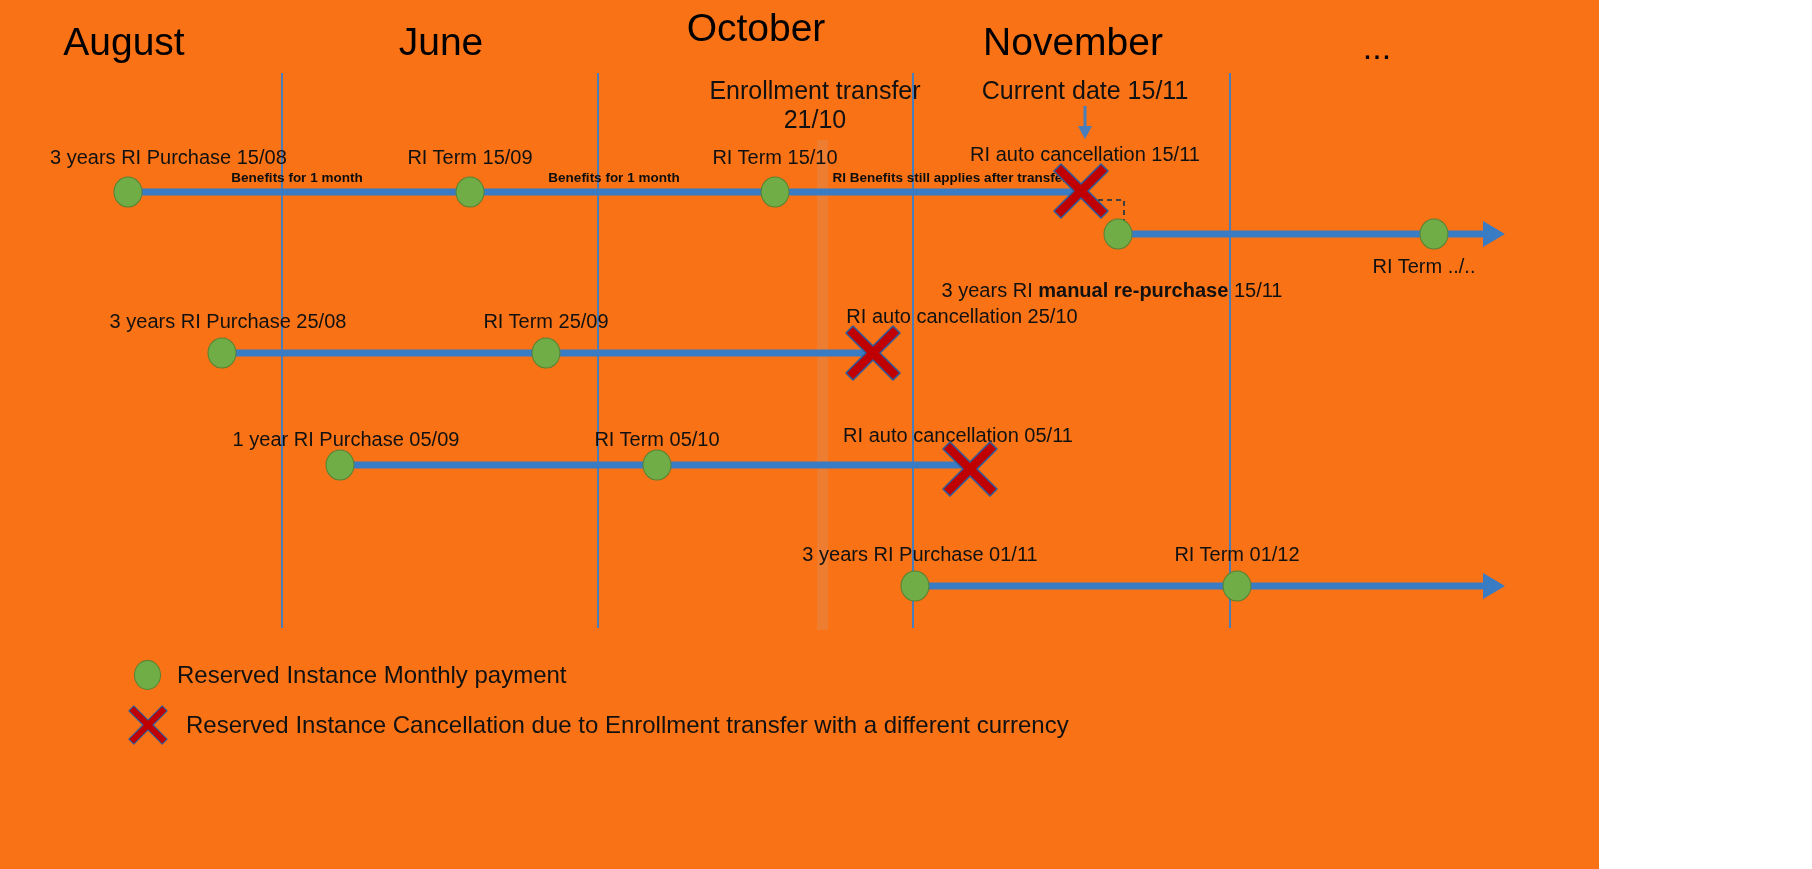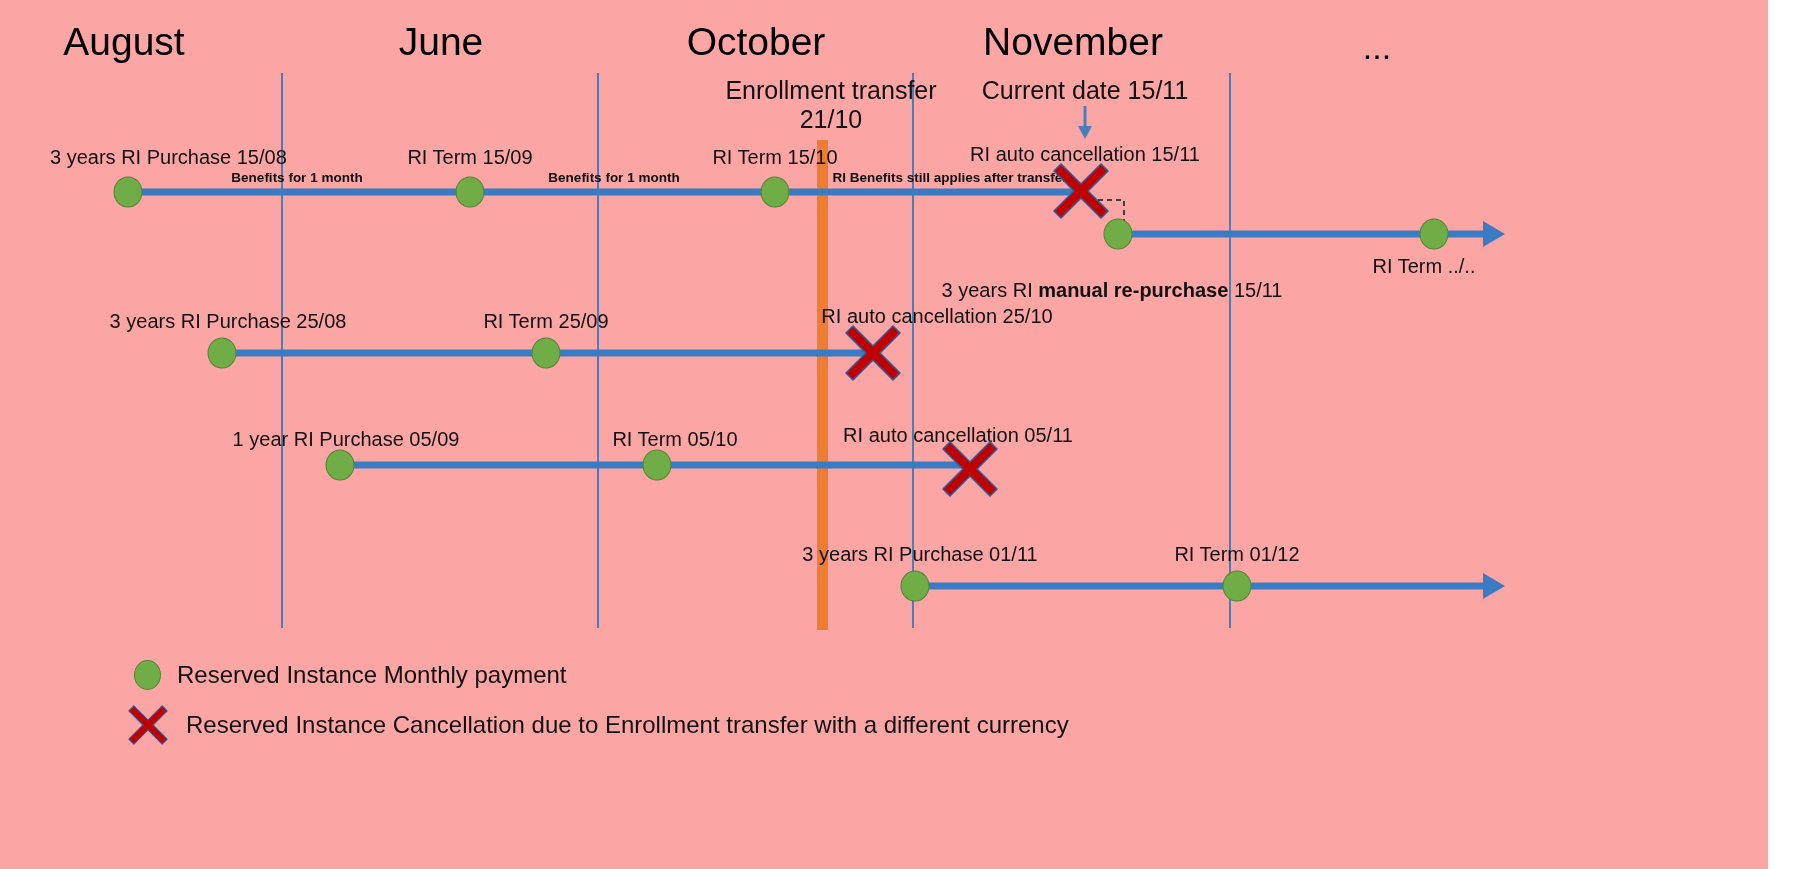--- a/index.html
+++ b/index.html
@@ -3,23 +3,23 @@
 <meta charset="utf-8">
 <style>
   * { box-sizing: border-box; }
   html, body {
     margin: 0; padding: 0;
     background: #ffffff;
     font-family: "Liberation Sans", sans-serif;
   }
   #stage {
     position: relative;
-    width: 1768px;
+    width: 1599px;
     height: 869px;
-    background: #fca5a5;
+    background: #f97316;
     overflow: hidden;
   }
   
   .month-label {
     position: absolute;
     font-size: 39px;
     color: #000000;
     white-space: nowrap;
     transform: translateX(-50%);
     line-height: 1;
@@ -86,21 +86,20 @@
     transform: translate(-50%, 0);
   }
   .anno.small {
     font-size: 13.5px;
     font-weight: bold;
     color: #0d0d0d;
   }
   .anno.center2 {
     text-align: center;
     font-size: 25px;
-    margin-left: 16px;
   }
   .anno.current-date {
     font-size: 25px;
   }
   .anno b { font-weight: bold; }
   
   .down-arrow {
     position: absolute;
     transform: translateX(-50%);
   }
@@ -134,21 +133,21 @@
   .legend-x svg { display: block; width: 100%; height: 100%; }
 </style>
 </head>
 <body>
 
 <div id="stage">
 
   <div>
     <div class="month-label" style="left:124px; top:22px;">August</div>
     <div class="month-label" style="left:441px; top:22px;">June</div>
-    <div class="month-label" style="left:756px; top:22px;">October</div>
+    <div class="month-label" style="left:756px; top:8px;">October</div>
     <div class="month-label" style="left:1073px; top:22px;">November</div>
     <div class="ellipsis-label" style="left:1377px; top:30px;">...</div>
   </div>
 
   <div>
     <div class="gridline" style="left:282px;  top:73px; height:555px;"></div>
     <div class="gridline" style="left:598px;  top:73px; height:555px;"></div>
     <div class="gridline" style="left:913px;  top:73px; height:555px;"></div>
     <div class="gridline" style="left:1230px; top:73px; height:555px;"></div>
   </div>
@@ -212,35 +211,35 @@
 
   <div>
     <div class="rail" style="left:222px; top:353px; width:653px;"></div>
 
     <div class="anno" style="left:228px; top:310px;">3 years RI Purchase 25/08</div>
     <div class="dot" style="left:222px; top:353px;"></div>
 
     <div class="anno" style="left:546px; top:310px;">RI Term 25/09</div>
     <div class="dot" style="left:546px; top:353px;"></div>
 
-    <div class="anno" style="left:937px; top:305px;">RI auto cancellation 25/10</div>
+    <div class="anno" style="left:962px; top:305px;">RI auto cancellation 25/10</div>
     <div class="xmark" style="left:873px; top:353px;">
       <svg viewBox="0 0 62 62">
         <polygon points="11,4 31,24 51,4 58,11 38,31 58,51 51,58 31,38 11,58 4,51 24,31 4,11" fill="#c00000" stroke="#2e5c9a" stroke-width="1.6" stroke-linejoin="round"></polygon>
       </svg>
     </div>
   </div>
 
   <div>
     <div class="rail" style="left:340px; top:465px; width:632px;"></div>
 
     <div class="anno" style="left:346px; top:428px;">1 year RI Purchase 05/09</div>
     <div class="dot" style="left:340px; top:465px;"></div>
 
-    <div class="anno" style="left:675px; top:428px;">RI Term 05/10</div>
+    <div class="anno" style="left:657px; top:428px;">RI Term 05/10</div>
     <div class="dot" style="left:657px; top:465px;"></div>
 
     <div class="anno" style="left:958px; top:424px;">RI auto cancellation 05/11</div>
     <div class="xmark" style="left:970px; top:469px;">
       <svg viewBox="0 0 62 62">
         <polygon points="11,4 31,24 51,4 58,11 38,31 58,51 51,58 31,38 11,58 4,51 24,31 4,11" fill="#c00000" stroke="#2e5c9a" stroke-width="1.6" stroke-linejoin="round"></polygon>
       </svg>
     </div>
   </div>
 

